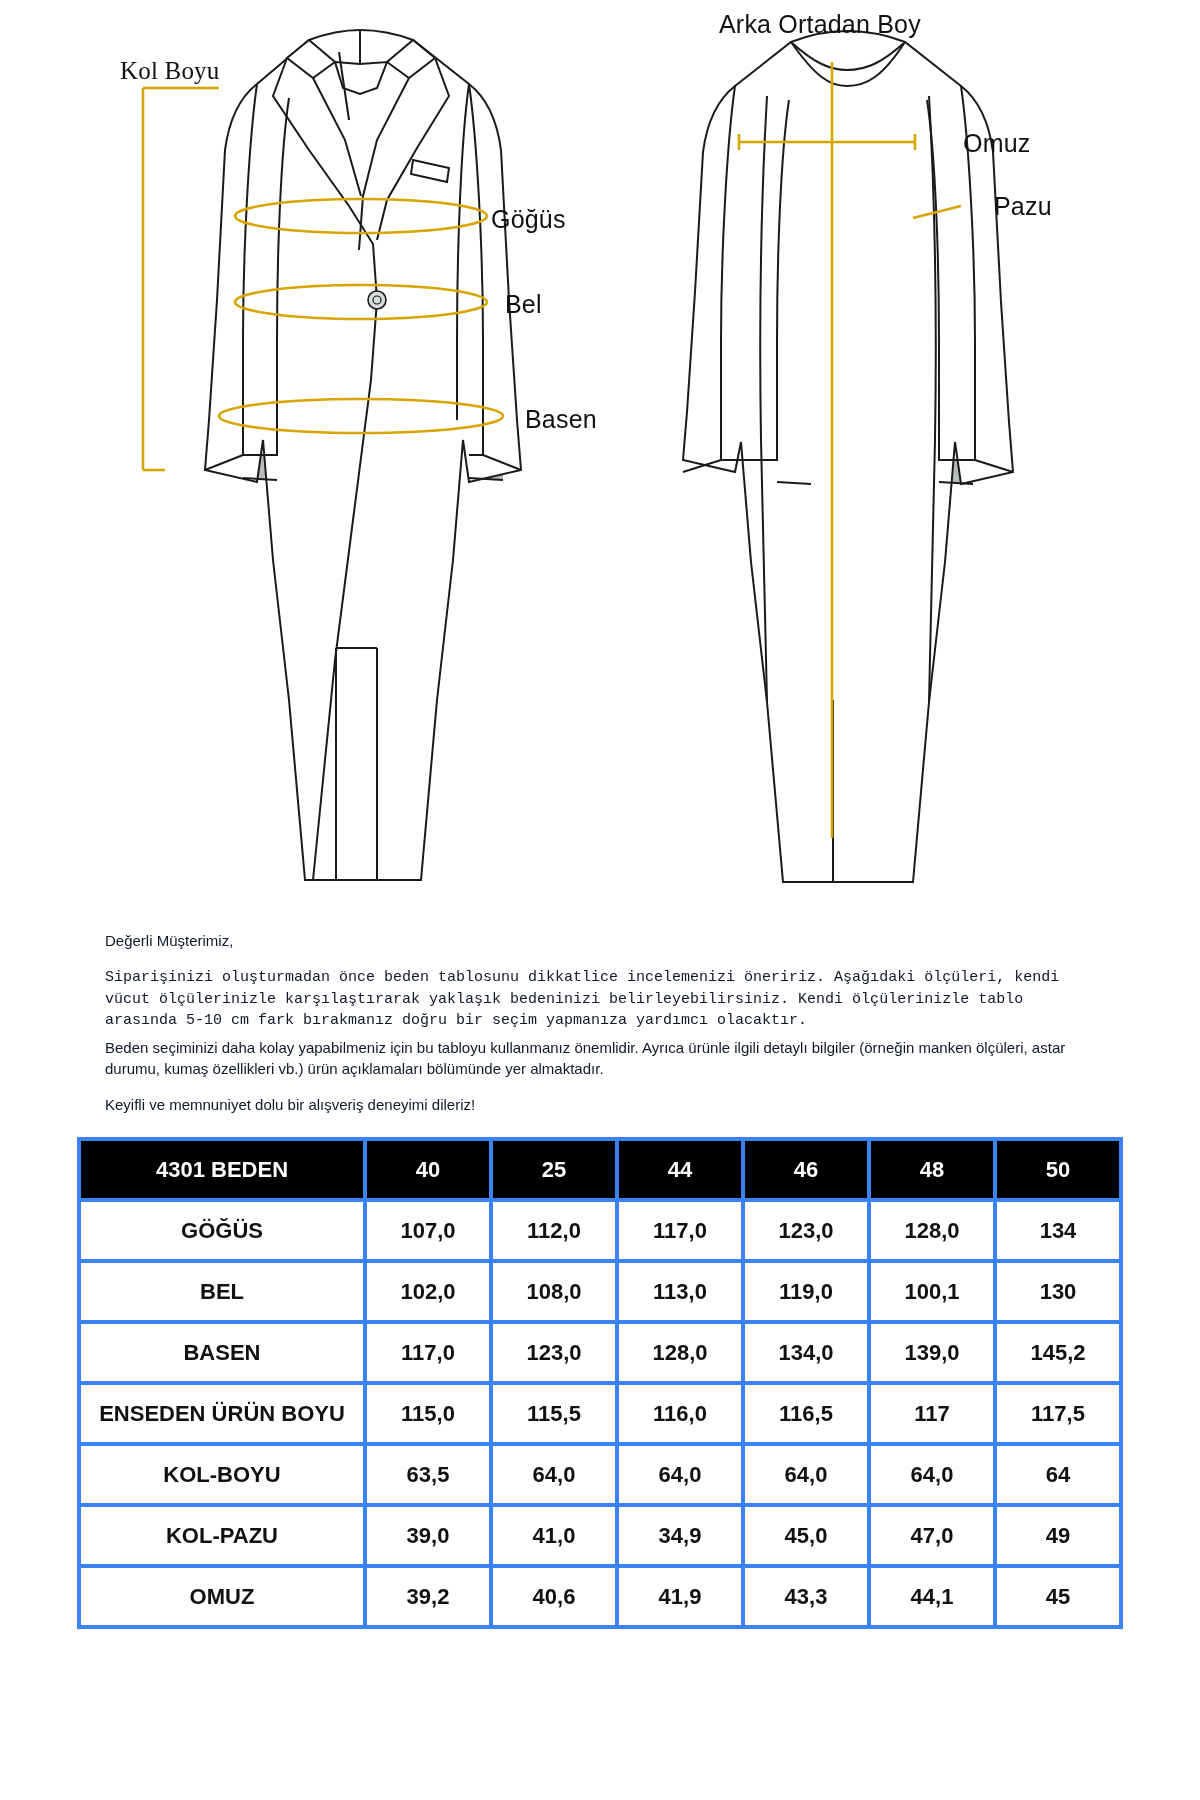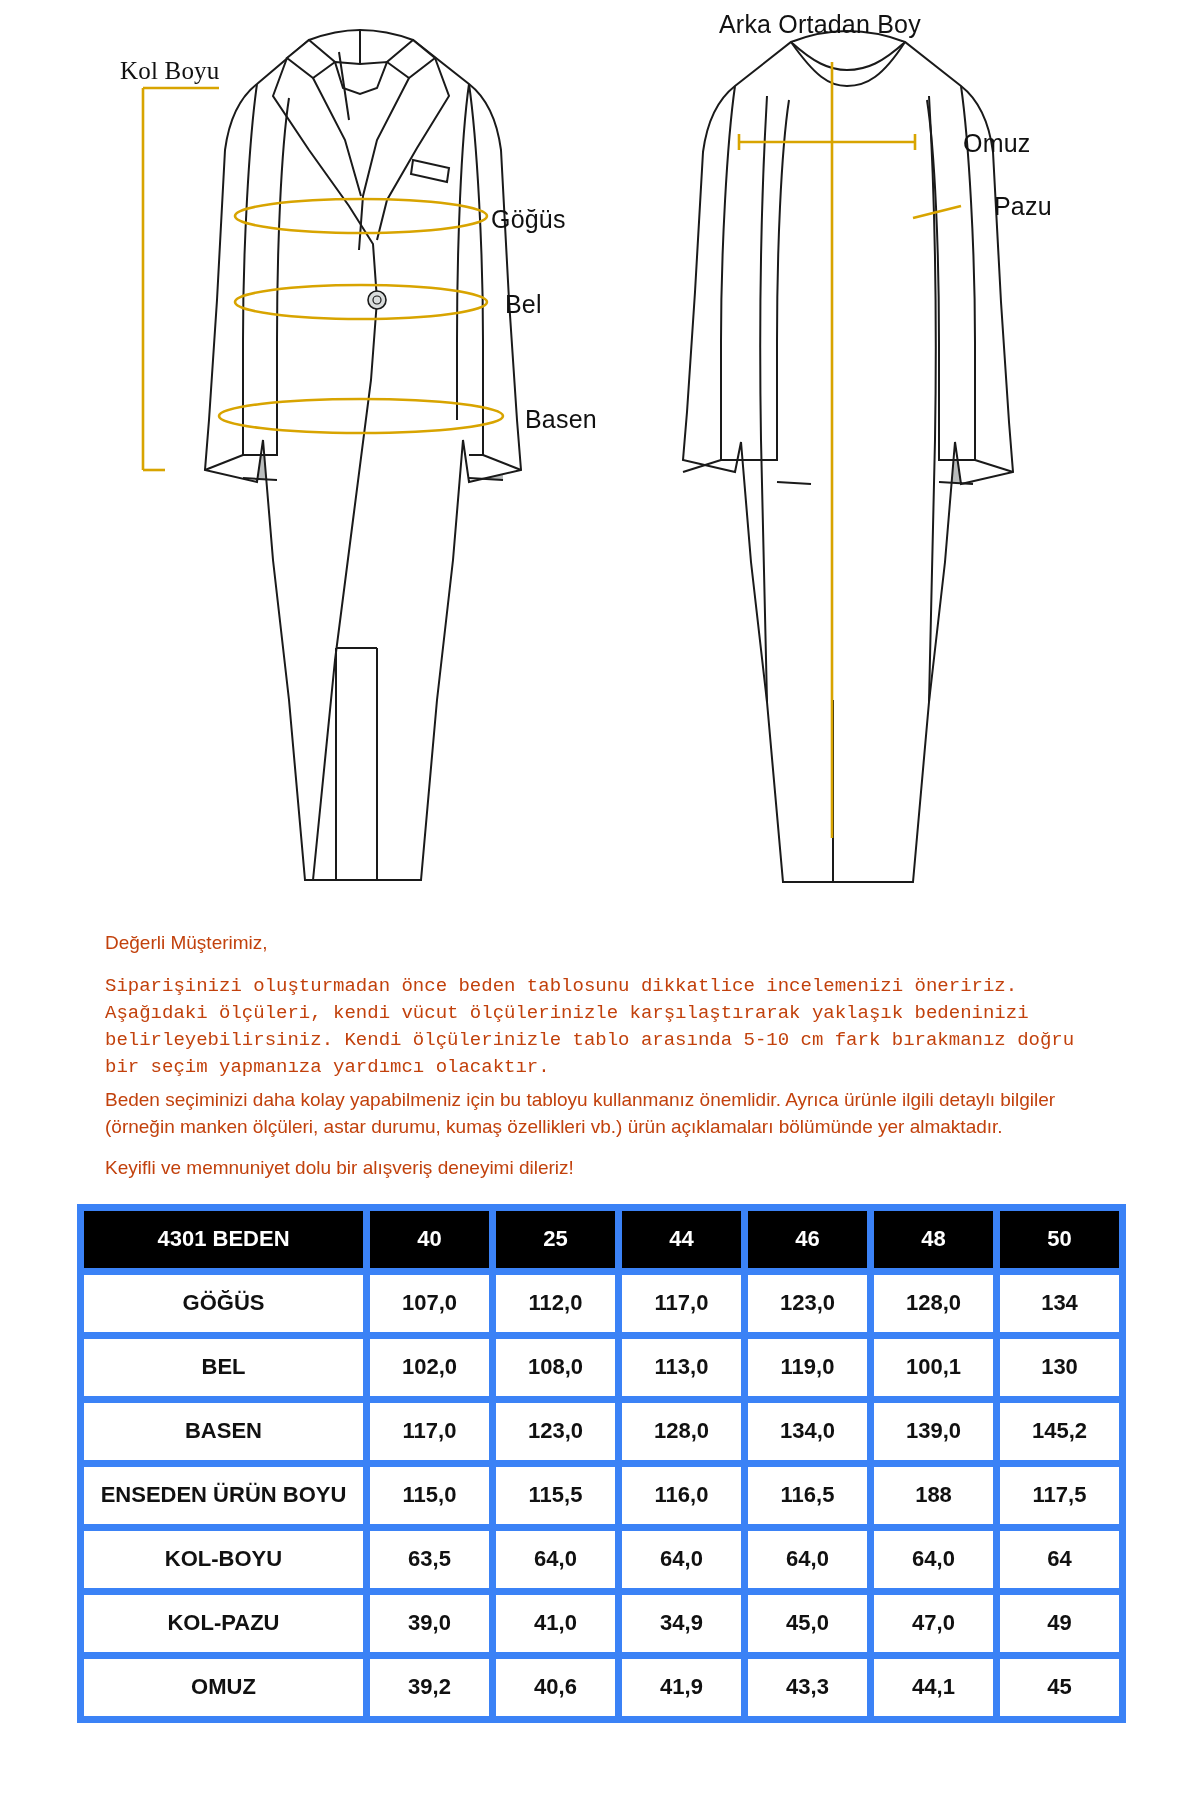--- a/index.html
+++ b/index.html
@@ -43,23 +43,23 @@
   .lbl-gogus { left: 414px; top: 205px; }
   .lbl-bel   { left: 428px; top: 290px; }
   .lbl-basen { left: 448px; top: 405px; }
   .lbl-arka  { left: 642px; top: 10px; }
   .lbl-omuz  { left: 886px; top: 129px; }
   .lbl-pazu  { left: 886px; top: 192px; margin-left: 31px; }
 
   
   .textblock {
     padding: 0 28px;
-    font-size: 19px;
+    font-size: 15px;
     line-height: 1.42;
-    color: #c2410c;
+    color: #0f172a;
   }
   .textblock p {
     margin: 0 0 14px 0;
   }
   .textblock p.tight {
     margin-bottom: 6px;
     font-family: Liberation Mono, monospace;
   }
   .textblock p.salut {
     margin-bottom: 16px;
@@ -72,21 +72,21 @@
   }
   table.size-table {
     border-collapse: collapse;
     width: 100%;
     table-layout: fixed;
     font-size: 22px;
     font-weight: bold;
   }
   table.size-table th,
   table.size-table td {
-    border: 7px solid #3b82f6;
+    border: 4px solid #3b82f6;
     text-align: center;
     height: 41px;
     padding: 8px;
   }
   table.size-table thead th {
     background: #000000;
     color: #ffffff;
     font-size: 22px;
   }
   table.size-table thead th:first-child {
@@ -310,21 +310,21 @@
           <td>134,0</td>
           <td>139,0</td>
           <td>145,2</td>
         </tr>
         <tr>
           <td>ENSEDEN ÜRÜN BOYU</td>
           <td>115,0</td>
           <td>115,5</td>
           <td>116,0</td>
           <td>116,5</td>
-          <td>188</td>
+          <td>117</td>
           <td>117,5</td>
         </tr>
         <tr>
           <td>KOL-BOYU</td>
           <td>63,5</td>
           <td>64,0</td>
           <td>64,0</td>
           <td>64,0</td>
           <td>64,0</td>
           <td>64</td>

